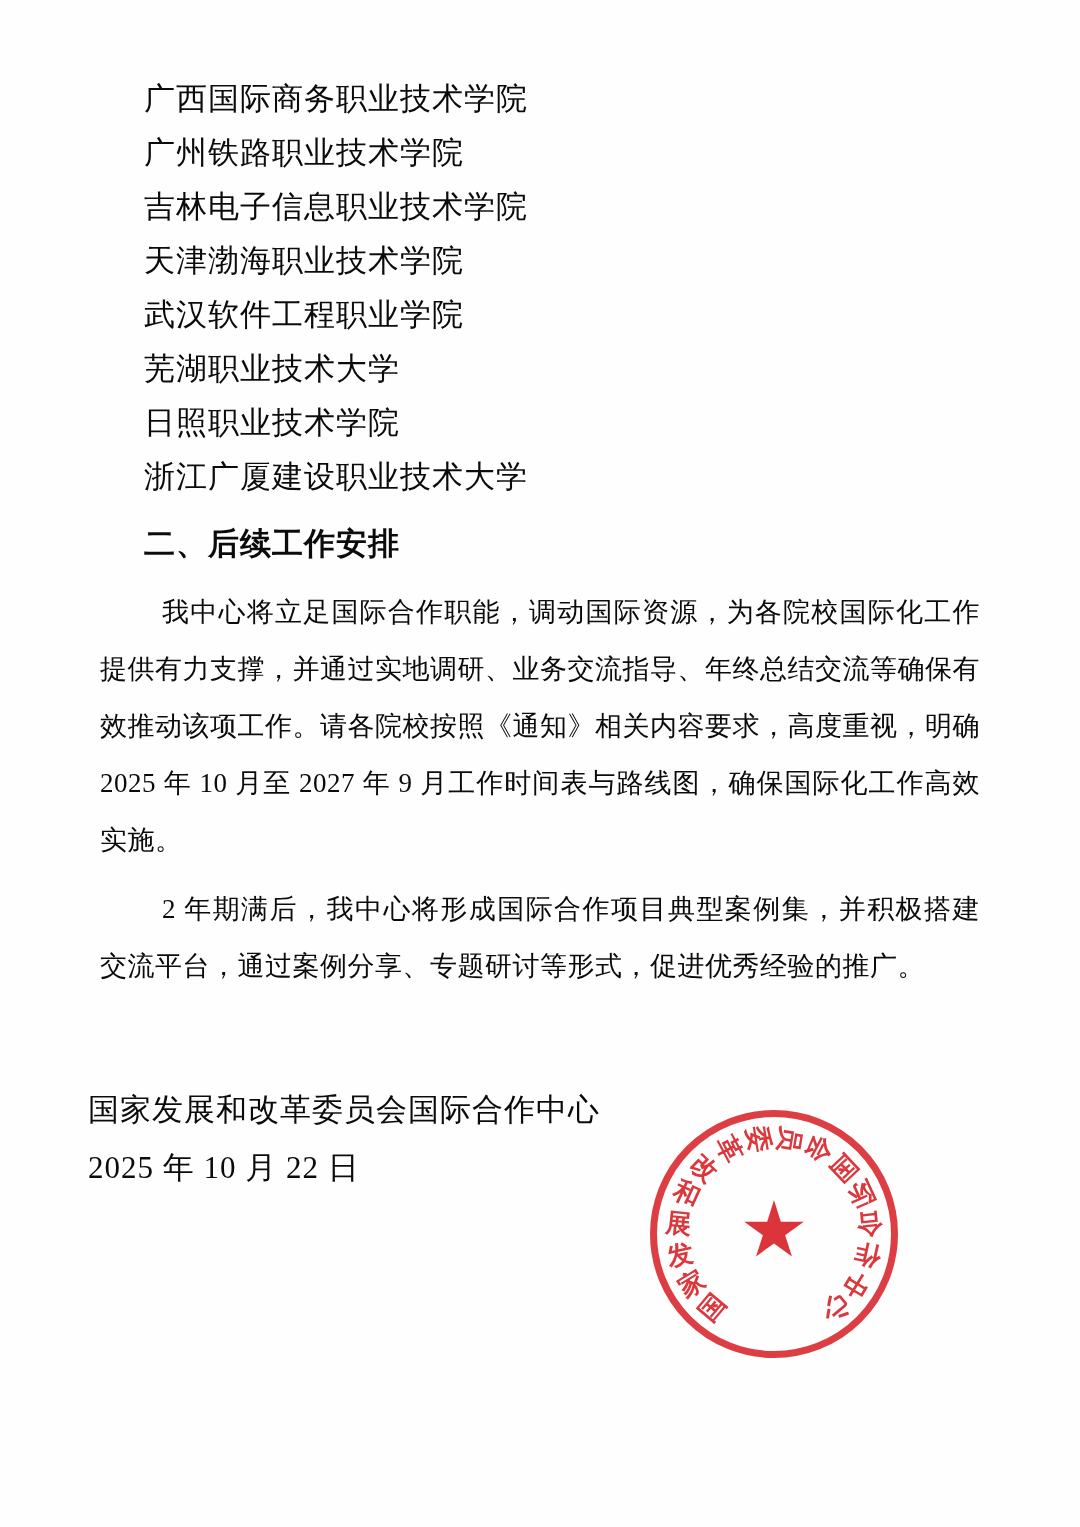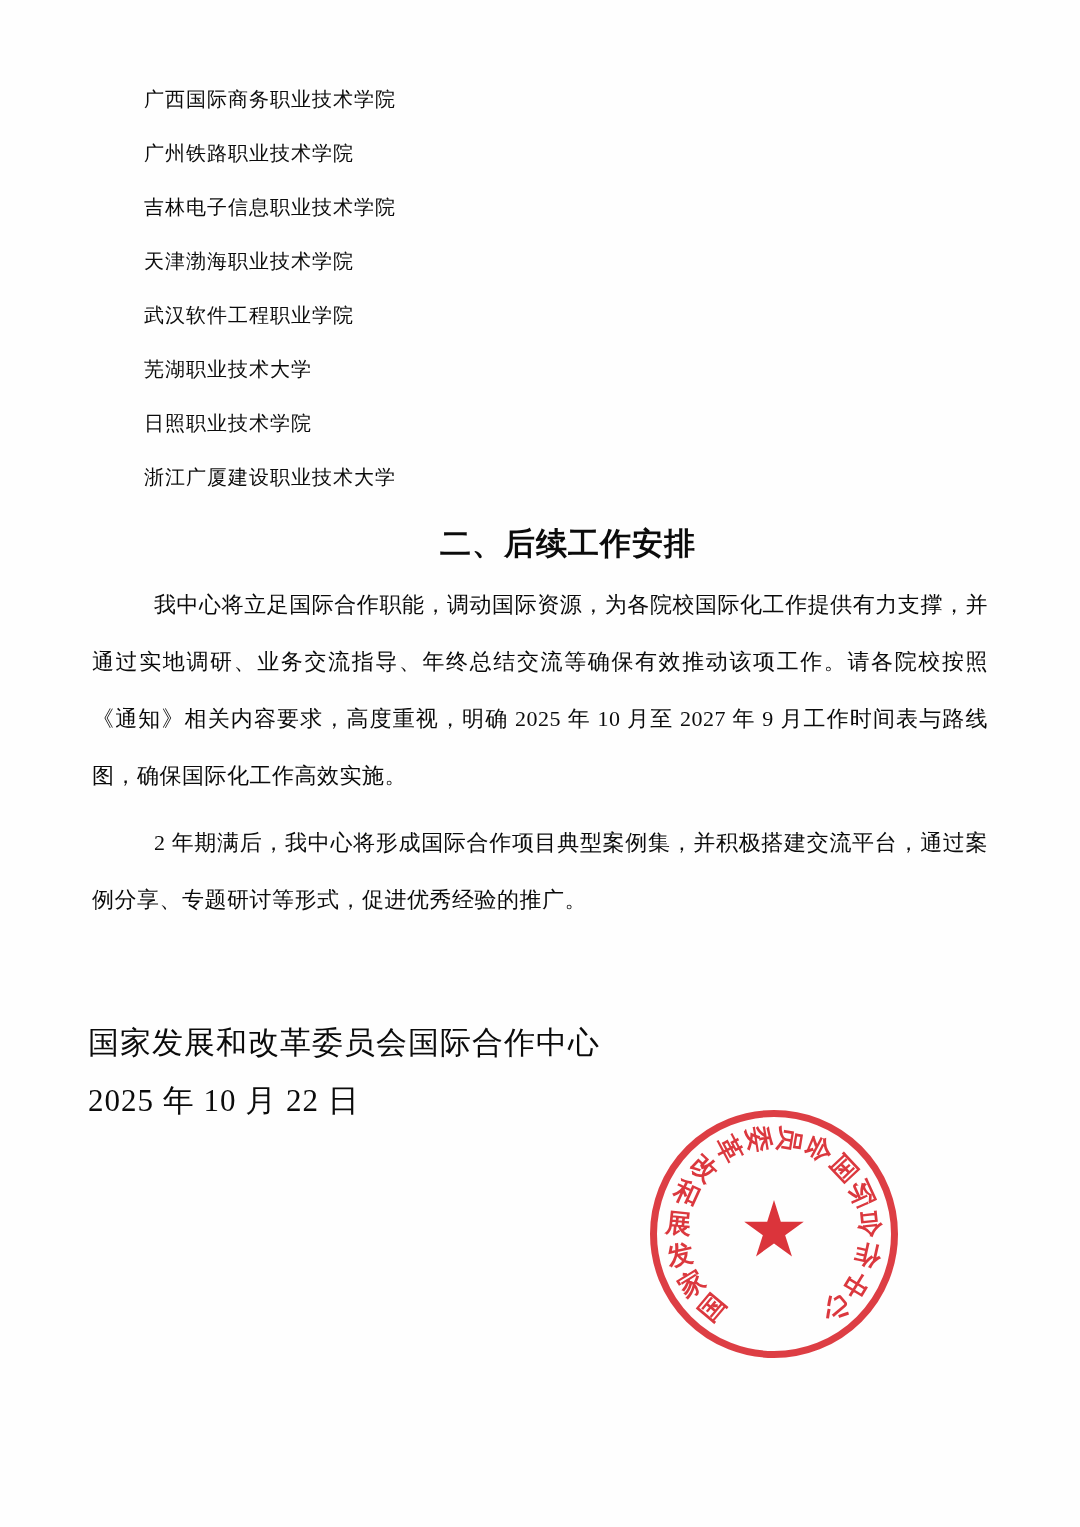--- a/index.html
+++ b/index.html
@@ -19,44 +19,43 @@
     background: #fefefe;
     overflow: hidden;
   }
   .content {
     position: absolute;
     left: 88px;
     top: 72px;
     width: 904px;
   }
   .school-line {
-    font-size: 20px;
+    font-size: 31px;
     line-height: 54px;
     letter-spacing: 1px;
     text-indent: 56px;
     white-space: nowrap;
   }
   .section-heading {
     font-size: 31px;
     line-height: 56px;
     font-weight: bold;
     letter-spacing: 1px;
     text-indent: 56px;
     margin-top: 12px;
     margin-bottom: 2px;
-    text-align: center;
   }
   .para {
-    font-size: 22px;
+    font-size: 27px;
     line-height: 57px;
     letter-spacing: 0.5px;
     text-indent: 62px;
     text-align: justify;
     text-justify: inter-ideograph;
-    margin: 4px;
+    margin: 12px;
   }
   .para + .para {
     margin-top: 10px;
   }
   .signature {
     margin-top: 86px;
     text-align: left;
     padding-right: 78px;
   }
   .sign-org {

